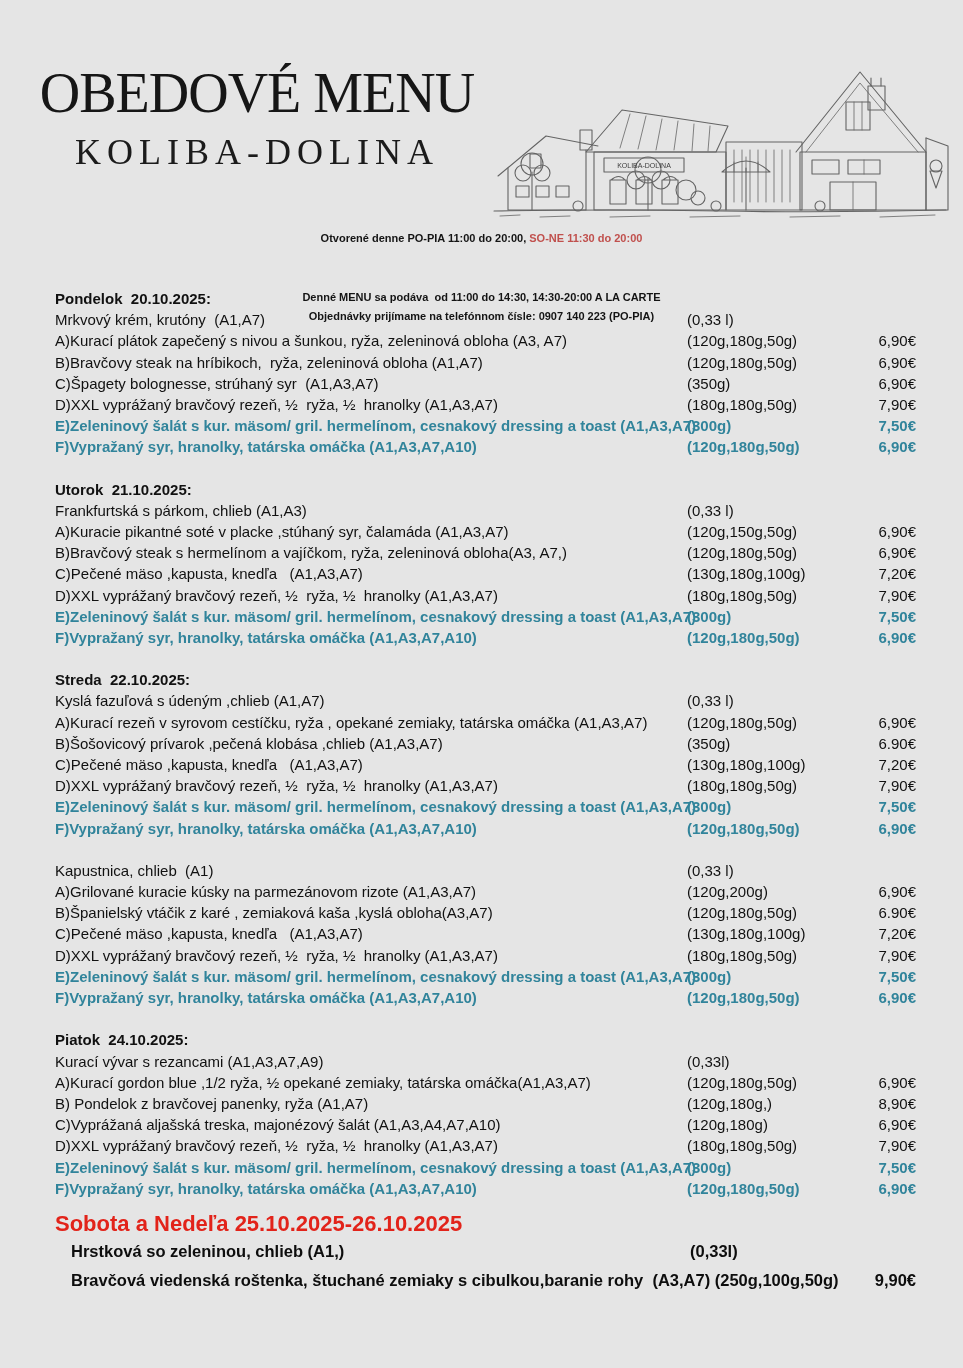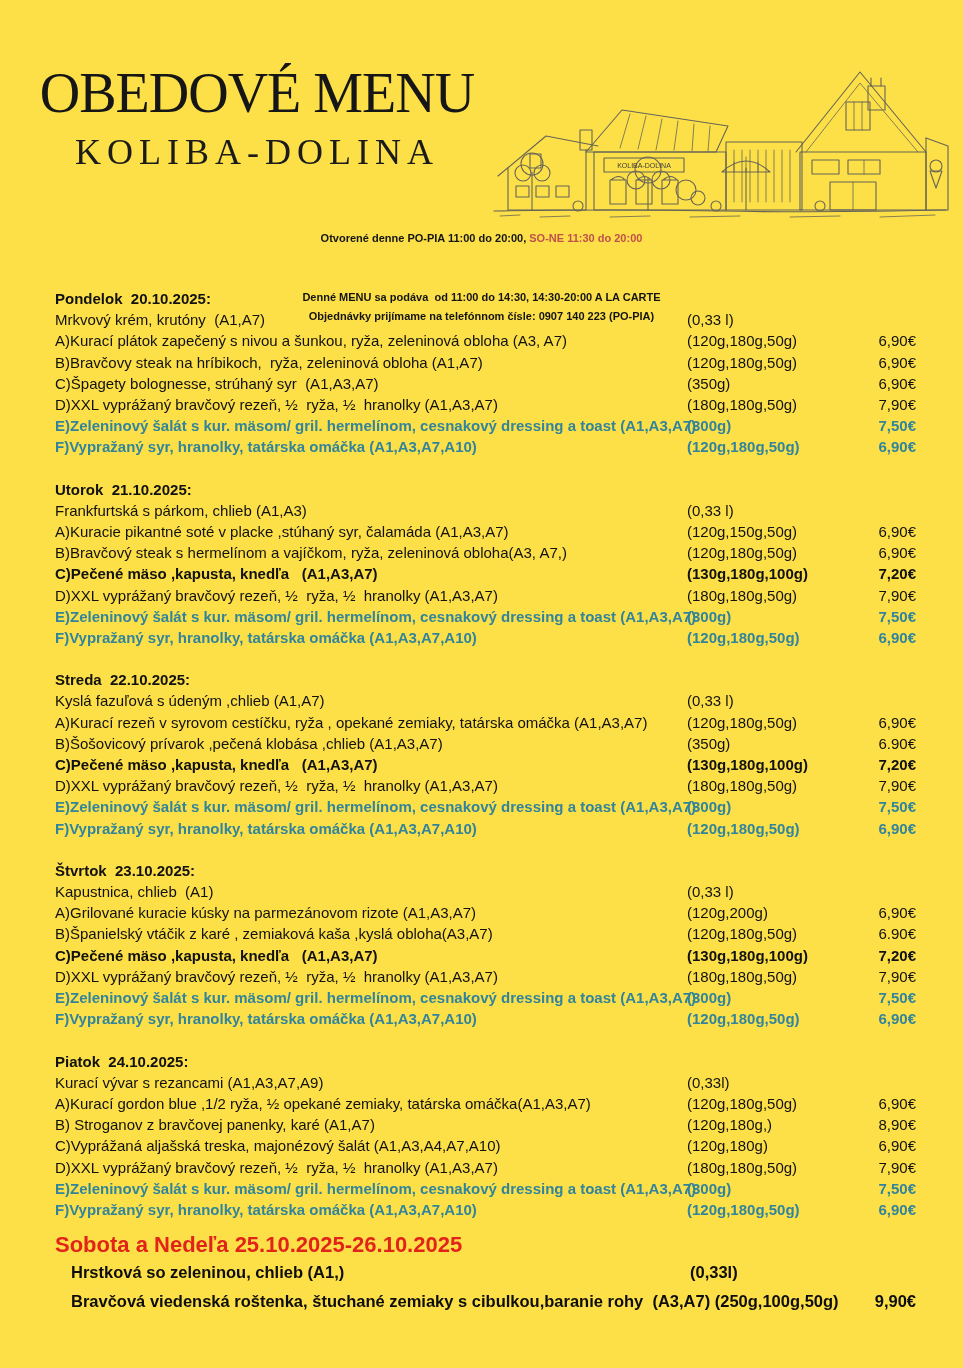--- a/index.html
+++ b/index.html
@@ -1,17 +1,17 @@
 <!DOCTYPE html>
 <html><head>
 <meta charset="utf-8">
 <style>
   html,body { margin:0; padding:0; background:#ffffff; }
   .page {
-    position:relative; width:963px; height:1368px; background:#fde047;
+    position:relative; width:963px; height:1368px; background:#e5e5e5;
     font-family:"Liberation Sans", sans-serif; color:#111; overflow:hidden;
   }
   
   .header { position:absolute; top:0; left:0; width:963px; height:228px; }
   .title-block { position:absolute; left:28px; top:64px; width:458px; text-align:center; }
   .title-main {
     font-family:"Liberation Serif", serif; font-weight:400; color:#161616;
     font-size:56px; line-height:1.05; letter-spacing:-1px; white-space:nowrap;
   }
   .title-sub {
@@ -27,21 +27,21 @@
   }
   .info .red { color:#C0504D; }
   
   .menu { position:absolute; top:288px; left:55px; width:861px; }
   .day-section + .day-section { margin-top:21px; }
   .day-heading { font-weight:700; font-size:15px; line-height:21.2px; white-space:pre-wrap; }
   .menu-row { display:grid; grid-template-columns:632px 165px 1fr; font-size:15px; line-height:21.2px; }
   .menu-row .item { white-space:pre; overflow:visible; }
   .menu-row .portion { white-space:pre; }
   .menu-row .price { text-align:right; white-space:pre; }
-  .menu-row.bold { font-weight:700; }
+  .menu-row.bold { font-weight:400; }
   .menu-row.teal { color:#31849B; font-weight:700; }
   
   .weekend { margin-top:12px; }
   .weekend-heading { color:#E2231A; font-weight:700; font-size:22px; line-height:26px; white-space:pre-wrap; }
   .weekend-row { display:flex; font-weight:700; font-size:16.5px; line-height:29px; color:#0d0d0d; }
   .weekend-row .item { white-space:pre;margin-left:16px; }
   .weekend-row .portion { white-space:pre; position:absolute; left:635px; }
   .weekend-row { position:relative; }
   .weekend-row .price { margin-left:auto; text-align:right; white-space:pre; }
 </style>
@@ -239,21 +239,20 @@
             <span class="portion">(300g)</span>
             <span class="price">7,50€</span>
           </div>
           <div class="menu-row teal">
             <span class="item">F)Vypražaný syr, hranolky, tatárska omáčka (A1,A3,A7,A10)</span>
             <span class="portion">(120g,180g,50g)</span>
             <span class="price">6,90€</span>
           </div>
         </section>
         <section class="day-section">
-          <div class="day-heading">Štvrtok  23.10.2025:</div>
           <div class="menu-row">
             <span class="item">Kapustnica, chlieb  (A1)</span>
             <span class="portion">(0,33 l)</span>
             <span class="price"></span>
           </div>
           <div class="menu-row">
             <span class="item">A)Grilované kuracie kúsky na parmezánovom rizote (A1,A3,A7)</span>
             <span class="portion">(120g,200g)</span>
             <span class="price">6,90€</span>
           </div>
@@ -289,21 +288,21 @@
             <span class="item">Kurací vývar s rezancami (A1,A3,A7,A9)</span>
             <span class="portion">(0,33l)</span>
             <span class="price"></span>
           </div>
           <div class="menu-row">
             <span class="item">A)Kurací gordon blue ,1/2 ryža, ½ opekané zemiaky, tatárska omáčka(A1,A3,A7)</span>
             <span class="portion">(120g,180g,50g)</span>
             <span class="price">6,90€</span>
           </div>
           <div class="menu-row">
-            <span class="item">B) Stroganov z bravčovej panenky, karé (A1,A7)</span>
+            <span class="item">B) Pondelok z bravčovej panenky, ryža (A1,A7)</span>
             <span class="portion">(120g,180g,)</span>
             <span class="price">8,90€</span>
           </div>
           <div class="menu-row">
             <span class="item">C)Vyprážaná aljašská treska, majonézový šalát (A1,A3,A4,A7,A10)</span>
             <span class="portion">(120g,180g)</span>
             <span class="price">6,90€</span>
           </div>
           <div class="menu-row">
             <span class="item">D)XXL vyprážaný bravčový rezeň, ½  ryža, ½  hranolky (A1,A3,A7)</span>

